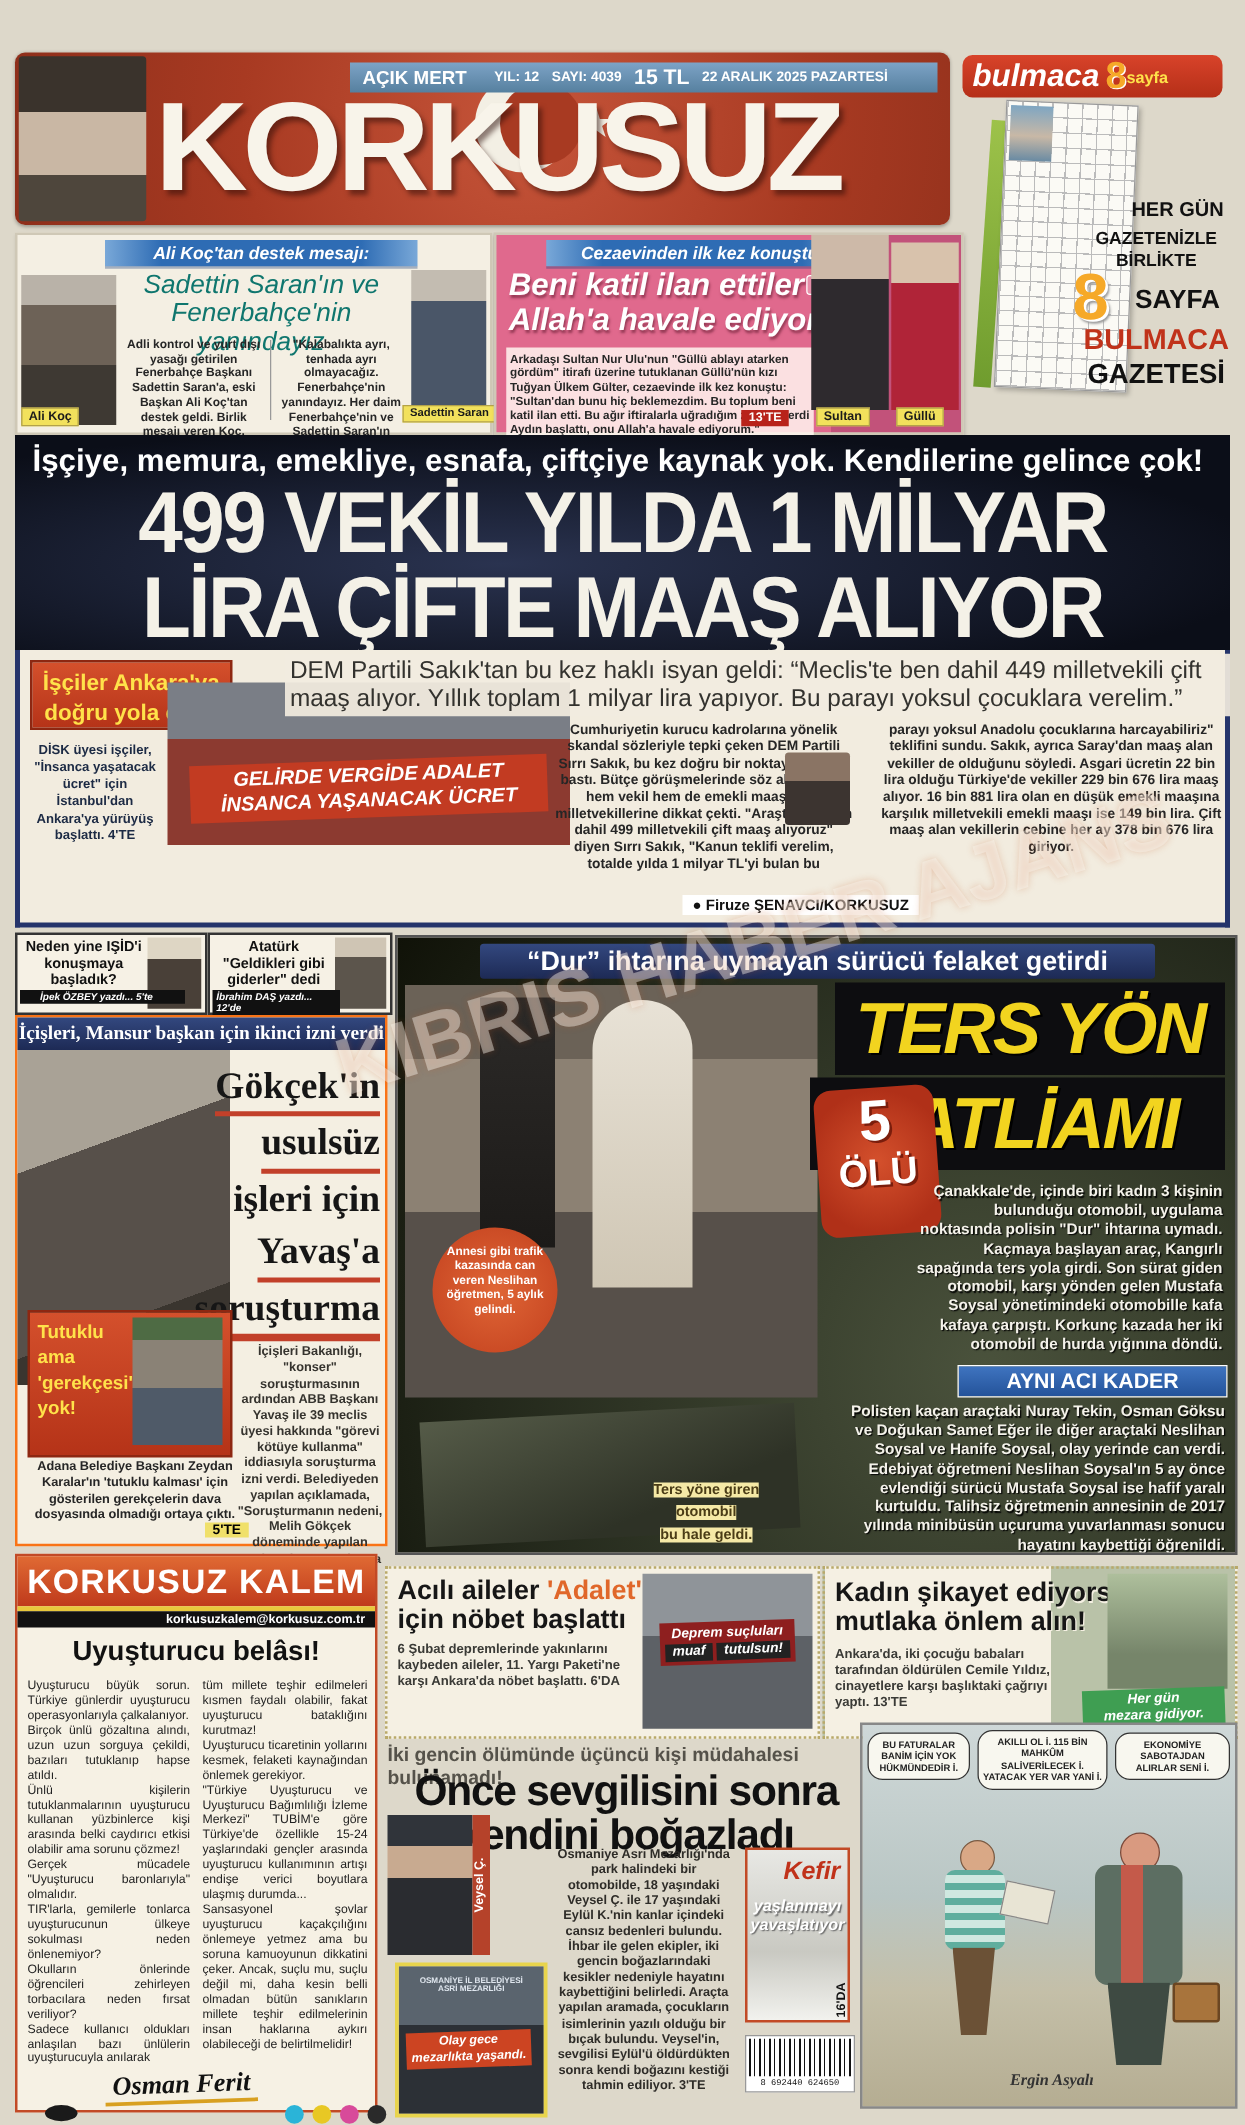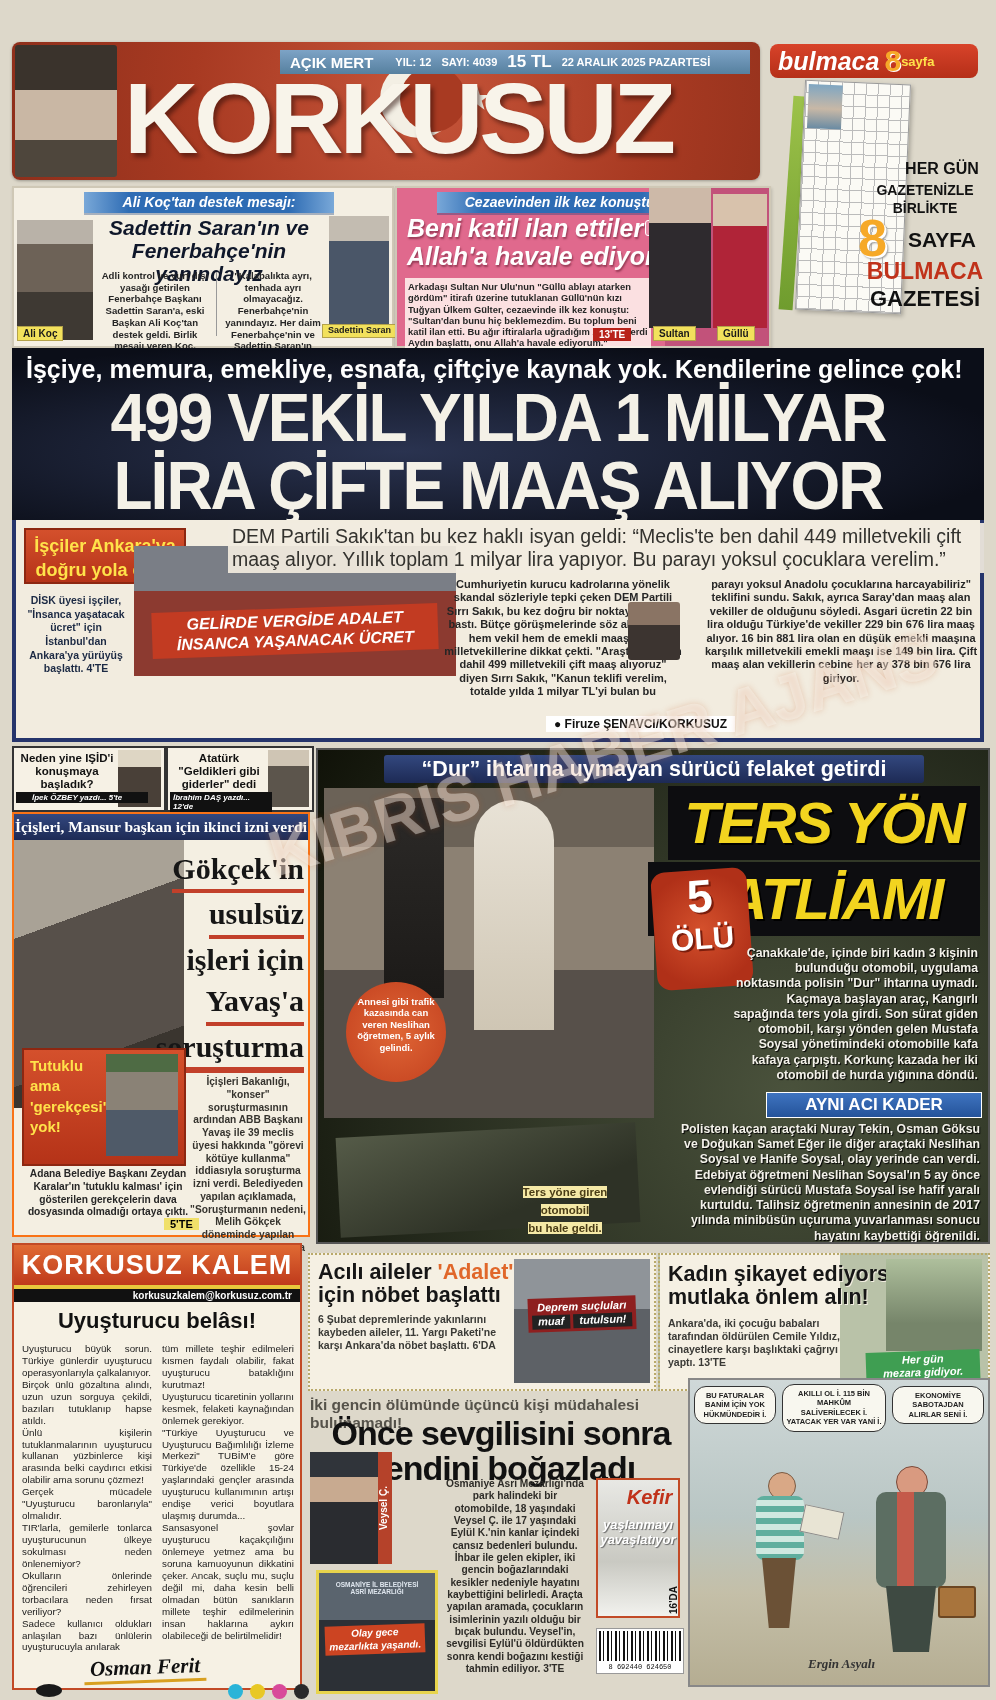--- a/index.html
+++ b/index.html
@@ -86,21 +86,21 @@
 <div class="abs promo-txt" style="left:896px;top:160px;width:92px;font-size:16px;">HER GÜN</div>
 <div class="abs promo-txt" style="left:862px;top:182px;width:126px;font-size:14px;">GAZETENİZLE</div>
 <div class="abs promo-txt" style="left:862px;top:200px;width:126px;font-size:14px;">BİRLİKTE</div>
 <div class="abs" style="left:858px;top:208px;font-size:52px;font-weight:900;color:#f6a928;text-shadow:2px 2px 0 #fff,3px 3px 2px #999;">8</div>
 <div class="abs promo-txt" style="left:896px;top:228px;width:92px;font-size:21px;">SAYFA</div>
 <div class="abs promo-txt" style="left:862px;top:258px;width:126px;font-size:23px;color:#c0321a;">BULMACA</div>
 <div class="abs promo-txt" style="left:862px;top:286px;width:126px;font-size:22px;">GAZETESİ</div>
 
 <div class="abs storybox" style="left:12px;top:186px;width:378px;height:158px;">
   <div class="abs ribbon" style="left:70px;top:4px;width:250px;height:21px;font-size:14px;line-height:21px;">Ali Koç'tan destek mesajı:</div>
-  <div class="abs" style="left:70px;top:28px;width:250px;text-align:center;font-style:italic;font-weight:700;font-size:21px;line-height:1.1;color:#0f172a;">
+  <div class="abs" style="left:70px;top:28px;width:250px;text-align:center;font-style:italic;font-weight:400;font-size:21px;line-height:1.1;color:#0f766e;">
     <div>Sadettin Saran'ın ve</div>
     <div>Fenerbahçe'nin yanındayız</div>
   </div>
   <div class="abs ph" style="left:3px;top:32px;width:76px;height:120px;background:linear-gradient(180deg,#b9b2a8 0 20%,#6d6257 20% 60%,#3e3933 60%);"></div>
   <div class="abs ytag" style="left:3px;top:138px;">Ali Koç</div>
   <div class="abs ph" style="left:315px;top:28px;width:60px;height:112px;background:linear-gradient(180deg,#c3bcb1 0 22%,#4a5668 22% 100%);"></div>
   <div class="abs ytag" style="left:308px;top:136px;font-size:9px;text-align:center;">Sadettin Saran</div>
   <div class="abs bodytxt" style="left:86px;top:82px;width:110px;font-size:9.6px;line-height:1.22;text-align:center;">Adli kontrol ve yurt dışı yasağı getirilen Fenerbahçe Başkanı Sadettin Saran'a, eski Başkan Ali Koç'tan destek geldi. Birlik mesajı veren Koç,</div>
   <div class="abs" style="left:202px;top:84px;width:1px;height:64px;background:#999;"></div>
   <div class="abs bodytxt" style="left:208px;top:82px;width:102px;font-size:9.6px;line-height:1.22;text-align:center;">"Kalabalıkta ayrı, tenhada ayrı olmayacağız. Fenerbahçe'nin yanındayız. Her daim Fenerbahçe'nin ve Sadettin Saran'ın yanındayız" dedi. 6'DA</div>

